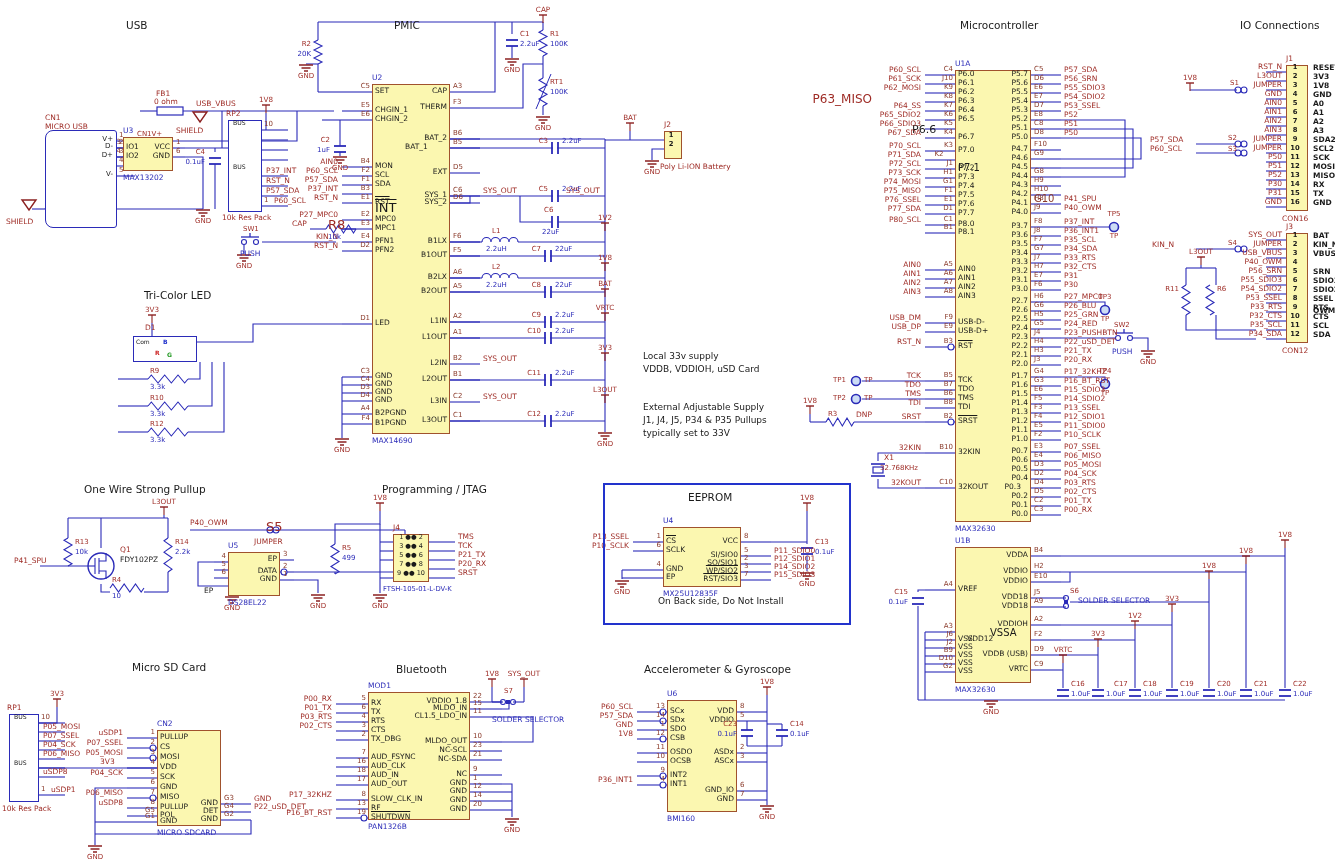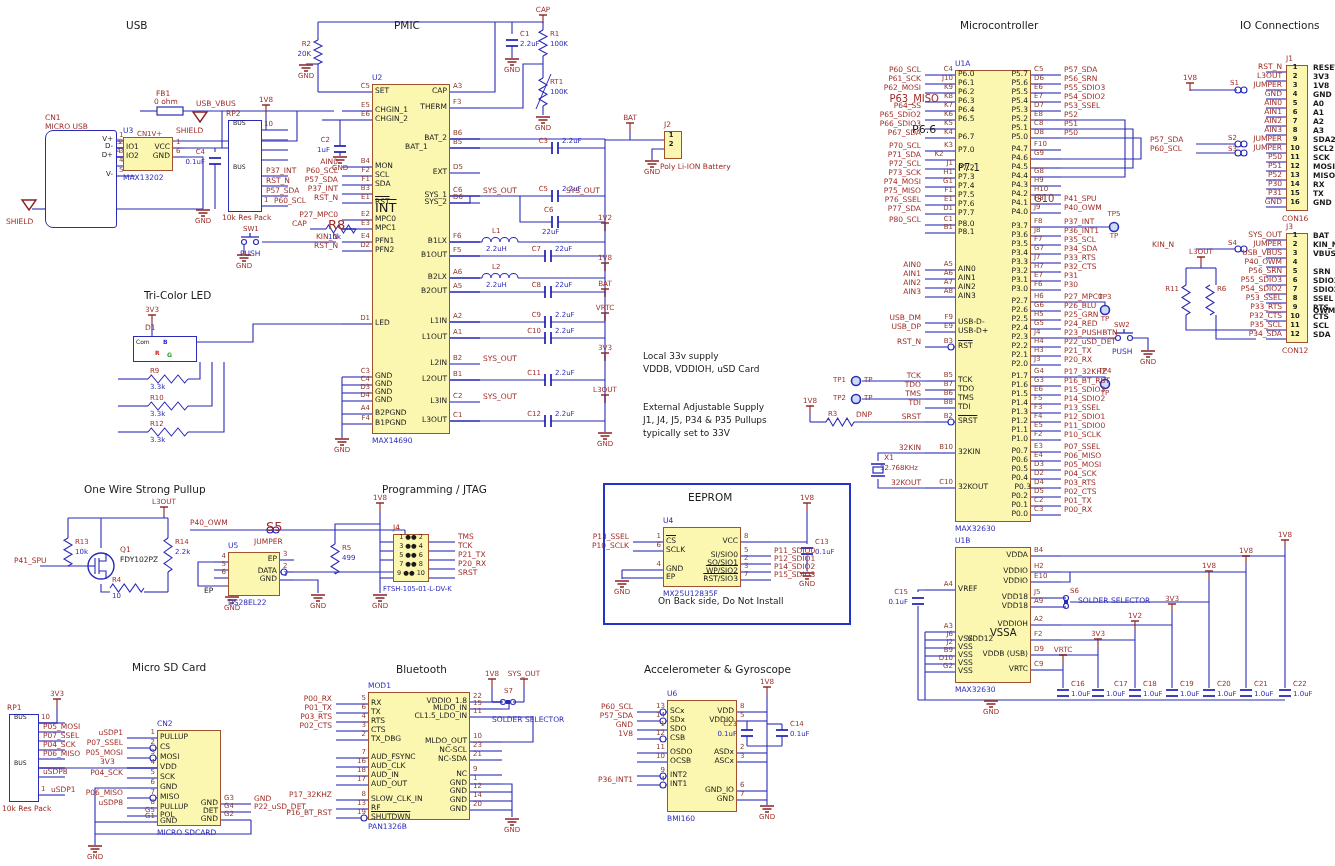--- a/index.html
+++ b/index.html
@@ -829,21 +829,21 @@
     <div class="t" style="left: 958px; top: 70px; font-size: 7.5px; color: rgb(26, 26, 26);">P6.0</div>
     <div class="t" style="left: 811px; top: 66px; font-size: 7.5px; color: rgb(158, 43, 37); width: 110px; text-align: right;">P60_SCL</div>
     <div class="t" style="left: 925px; top: 75px; font-size: 7px; color: rgb(138, 58, 42); width: 28px; text-align: right;">J10</div>
     <div class="t" style="left: 958px; top: 79px; font-size: 7.5px; color: rgb(26, 26, 26);">P6.1</div>
     <div class="t" style="left: 811px; top: 75px; font-size: 7.5px; color: rgb(158, 43, 37); width: 110px; text-align: right;">P61_SCK</div>
     <div class="t" style="left: 925px; top: 84px; font-size: 7px; color: rgb(138, 58, 42); width: 28px; text-align: right;">K9</div>
     <div class="t" style="left: 958px; top: 88px; font-size: 7.5px; color: rgb(26, 26, 26);">P6.2</div>
     <div class="t" style="left: 811px; top: 84px; font-size: 7.5px; color: rgb(158, 43, 37); width: 110px; text-align: right;">P62_MOSI</div>
     <div class="t" style="left: 925px; top: 93px; font-size: 7px; color: rgb(138, 58, 42); width: 28px; text-align: right;">K8</div>
     <div class="t" style="left: 958px; top: 97px; font-size: 7.5px; color: rgb(26, 26, 26);">P6.3</div>
-    <div class="t" style="left: 829px; top: 93px; font-size: 10px; color: rgb(158, 43, 37); width: 110px; text-align: right;">P63_MISO</div>
+    <div class="t" style="left: 762px; top: 93px; font-size: 12px; color: rgb(158, 43, 37); width: 110px; text-align: right;">P63_MISO</div>
     <div class="t" style="left: 925px; top: 102px; font-size: 7px; color: rgb(138, 58, 42); width: 28px; text-align: right;">K7</div>
     <div class="t" style="left: 958px; top: 106px; font-size: 7.5px; color: rgb(26, 26, 26);">P6.4</div>
     <div class="t" style="left: 811px; top: 102px; font-size: 7.5px; color: rgb(158, 43, 37); width: 110px; text-align: right;">P64_SS</div>
     <div class="t" style="left: 925px; top: 111px; font-size: 7px; color: rgb(138, 58, 42); width: 28px; text-align: right;">K6</div>
     <div class="t" style="left: 958px; top: 115px; font-size: 7.5px; color: rgb(26, 26, 26);">P6.5</div>
     <div class="t" style="left: 811px; top: 111px; font-size: 7.5px; color: rgb(158, 43, 37); width: 110px; text-align: right;">P65_SDIO2</div>
     <div class="t" style="left: 925px; top: 120px; font-size: 7px; color: rgb(138, 58, 42); width: 28px; text-align: right;">K5</div>
     <div class="t" style="left: 912px; top: 124px; font-size: 11px; color: rgb(26, 26, 26);">P6.6</div>
     <div class="t" style="left: 811px; top: 120px; font-size: 7.5px; color: rgb(158, 43, 37); width: 110px; text-align: right;">P66_SDIO3</div>
     <div class="t" style="left: 925px; top: 129px; font-size: 7px; color: rgb(138, 58, 42); width: 28px; text-align: right;">K4</div>
@@ -1040,21 +1040,21 @@
     <div class="t" style="left: 1034px; top: 452px; font-size: 7px; color: rgb(138, 58, 42);">E4</div>
     <div class="t" style="left: 967px; top: 456px; font-size: 7.5px; color: rgb(26, 26, 26); width: 61px; text-align: right;">P0.6</div>
     <div class="t" style="left: 1064px; top: 452px; font-size: 7.5px; color: rgb(158, 43, 37);">P06_MISO</div>
     <div class="t" style="left: 1034px; top: 461px; font-size: 7px; color: rgb(138, 58, 42);">D3</div>
     <div class="t" style="left: 967px; top: 465px; font-size: 7.5px; color: rgb(26, 26, 26); width: 61px; text-align: right;">P0.5</div>
     <div class="t" style="left: 1064px; top: 461px; font-size: 7.5px; color: rgb(158, 43, 37);">P05_MOSI</div>
     <div class="t" style="left: 1034px; top: 470px; font-size: 7px; color: rgb(138, 58, 42);">D2</div>
     <div class="t" style="left: 967px; top: 474px; font-size: 7.5px; color: rgb(26, 26, 26); width: 61px; text-align: right;">P0.4</div>
     <div class="t" style="left: 1064px; top: 470px; font-size: 7.5px; color: rgb(158, 43, 37);">P04_SCK</div>
     <div class="t" style="left: 1034px; top: 479px; font-size: 7px; color: rgb(138, 58, 42);">D4</div>
-    <div class="t" style="left: 967px; top: 483px; font-size: 7.5px; color: rgb(26, 26, 26); width: 64px; text-align: right;">P0.3</div>
+    <div class="t" style="left: 967px; top: 483px; font-size: 7.5px; color: rgb(26, 26, 26); width: 54px; text-align: right;">P0.3</div>
     <div class="t" style="left: 1064px; top: 479px; font-size: 7.5px; color: rgb(158, 43, 37);">P03_RTS</div>
     <div class="t" style="left: 1034px; top: 488px; font-size: 7px; color: rgb(138, 58, 42);">D5</div>
     <div class="t" style="left: 967px; top: 492px; font-size: 7.5px; color: rgb(26, 26, 26); width: 61px; text-align: right;">P0.2</div>
     <div class="t" style="left: 1064px; top: 488px; font-size: 7.5px; color: rgb(158, 43, 37);">P02_CTS</div>
     <div class="t" style="left: 1034px; top: 497px; font-size: 7px; color: rgb(138, 58, 42);">C2</div>
     <div class="t" style="left: 967px; top: 501px; font-size: 7.5px; color: rgb(26, 26, 26); width: 61px; text-align: right;">P0.1</div>
     <div class="t" style="left: 1064px; top: 497px; font-size: 7.5px; color: rgb(158, 43, 37);">P01_TX</div>
     <div class="t" style="left: 1034px; top: 506px; font-size: 7px; color: rgb(138, 58, 42);">C3</div>
     <div class="t" style="left: 967px; top: 510px; font-size: 7.5px; color: rgb(26, 26, 26); width: 61px; text-align: right;">P0.0</div>
     <div class="t" style="left: 1064px; top: 506px; font-size: 7.5px; color: rgb(158, 43, 37);">P00_RX</div>

